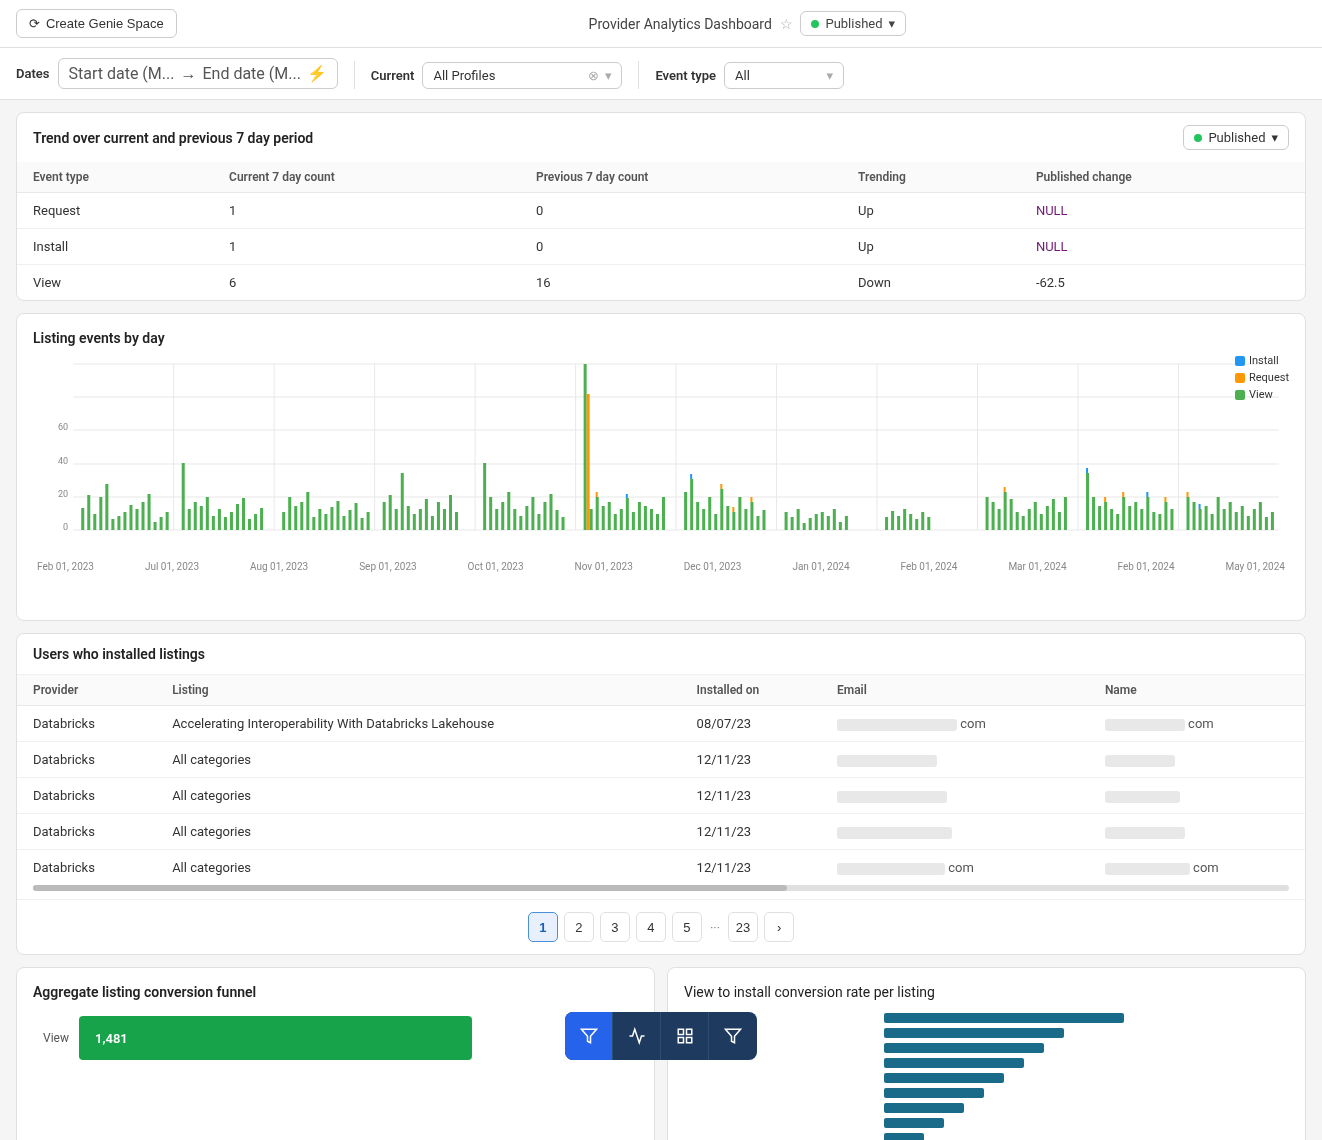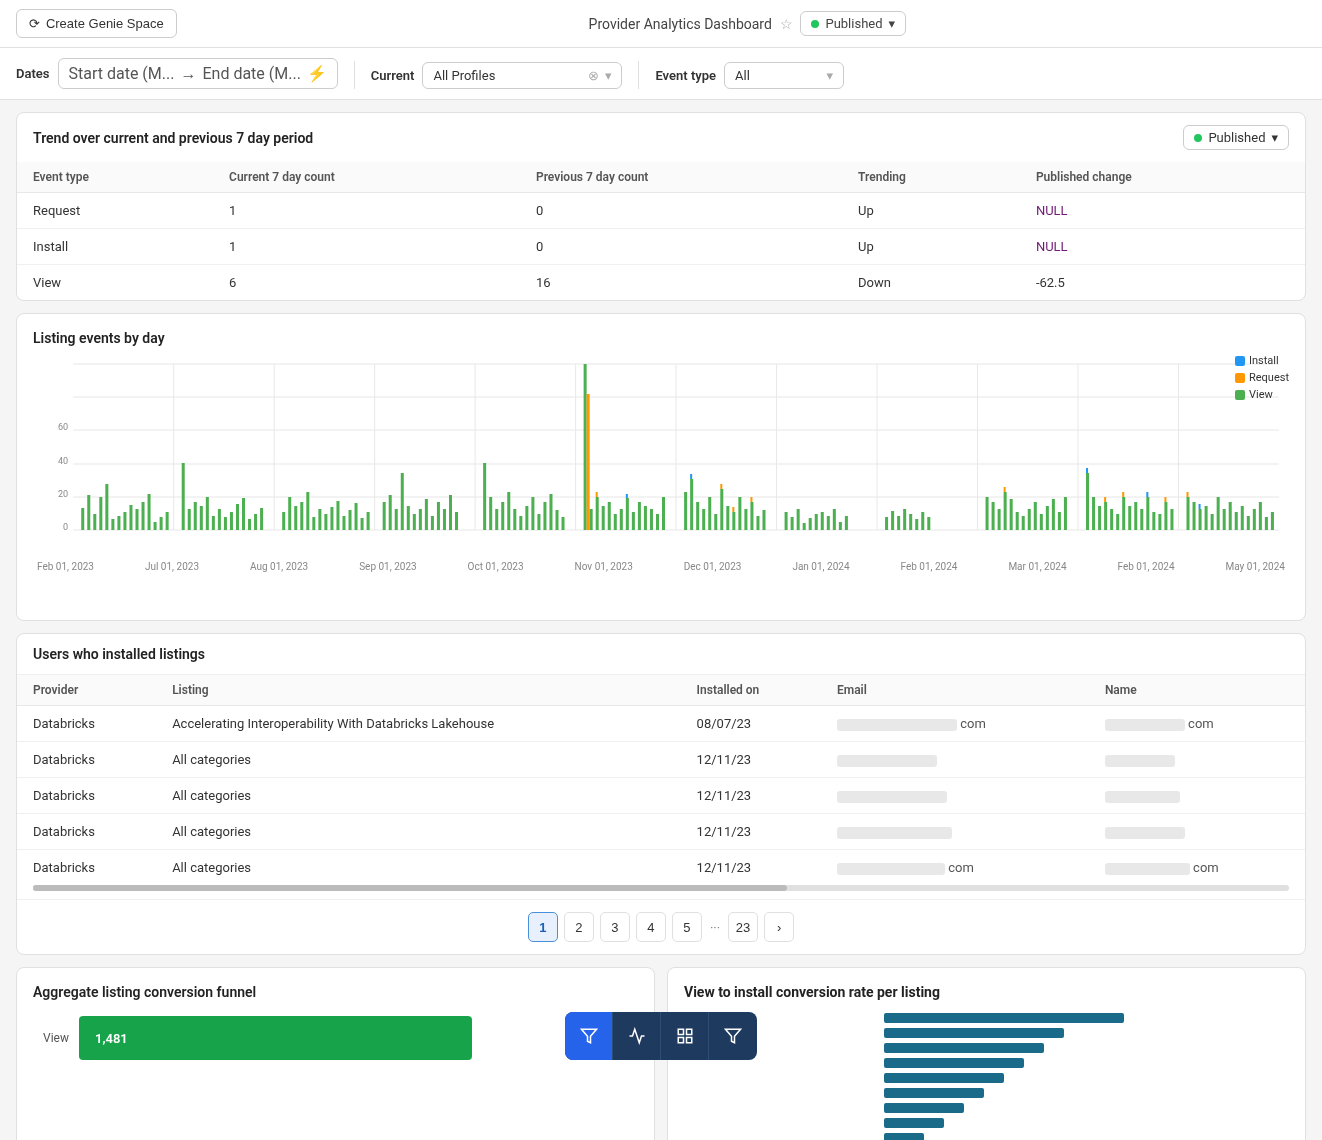--- a/index.html
+++ b/index.html
@@ -59,21 +59,21 @@
 
     
     .bottom-row { display: grid; grid-template-columns: 1fr 1fr; gap: 12px; }
     .funnel-section { padding: 16px; }
     .funnel-bar-wrap { display: flex; align-items: center; gap: 10px; margin-top: 16px; }
     .funnel-label { font-size: 12px; color: #555; min-width: 36px; text-align: right; }
     .funnel-bar { height: 44px; background: #16a34a; border-radius: 4px; display: flex; align-items: center; padding-left: 16px; color: #fff; font-size: 13px; font-weight: 600; min-width: 60px; }
 
     
     .rate-chart { padding: 16px; }
-    .rate-chart-title { font-size: 14px; font-weight: 700; color: #222; margin-bottom: 8px; }
+    .rate-chart-title { font-size: 14px; font-weight: 400; color: #222; margin-bottom: 8px; }
     .rate-chart-area { width: 100%; height: 140px; position: relative; overflow: hidden; }
 
     
     .toolbar-overlay { position: fixed; bottom: 80px; left: 50%; transform: translateX(-50%); display: flex; gap: 0; background: #1e3a5f; border-radius: 8px; overflow: hidden; z-index: 100; }
     .toolbar-btn { width: 48px; height: 48px; display: flex; align-items: center; justify-content: center; cursor: pointer; color: #fff; font-size: 16px; border-right: 1px solid #2d4e73; }
     .toolbar-btn:last-child { border-right: none; }
     .toolbar-btn.active { background: #2563eb; }
 
     .scrollbar-h { height: 6px; background: #e0e0e0; border-radius: 3px; margin: 0 16px 8px; }
     .scrollbar-thumb { width: 60%; height: 100%; background: #bbb; border-radius: 3px; }

